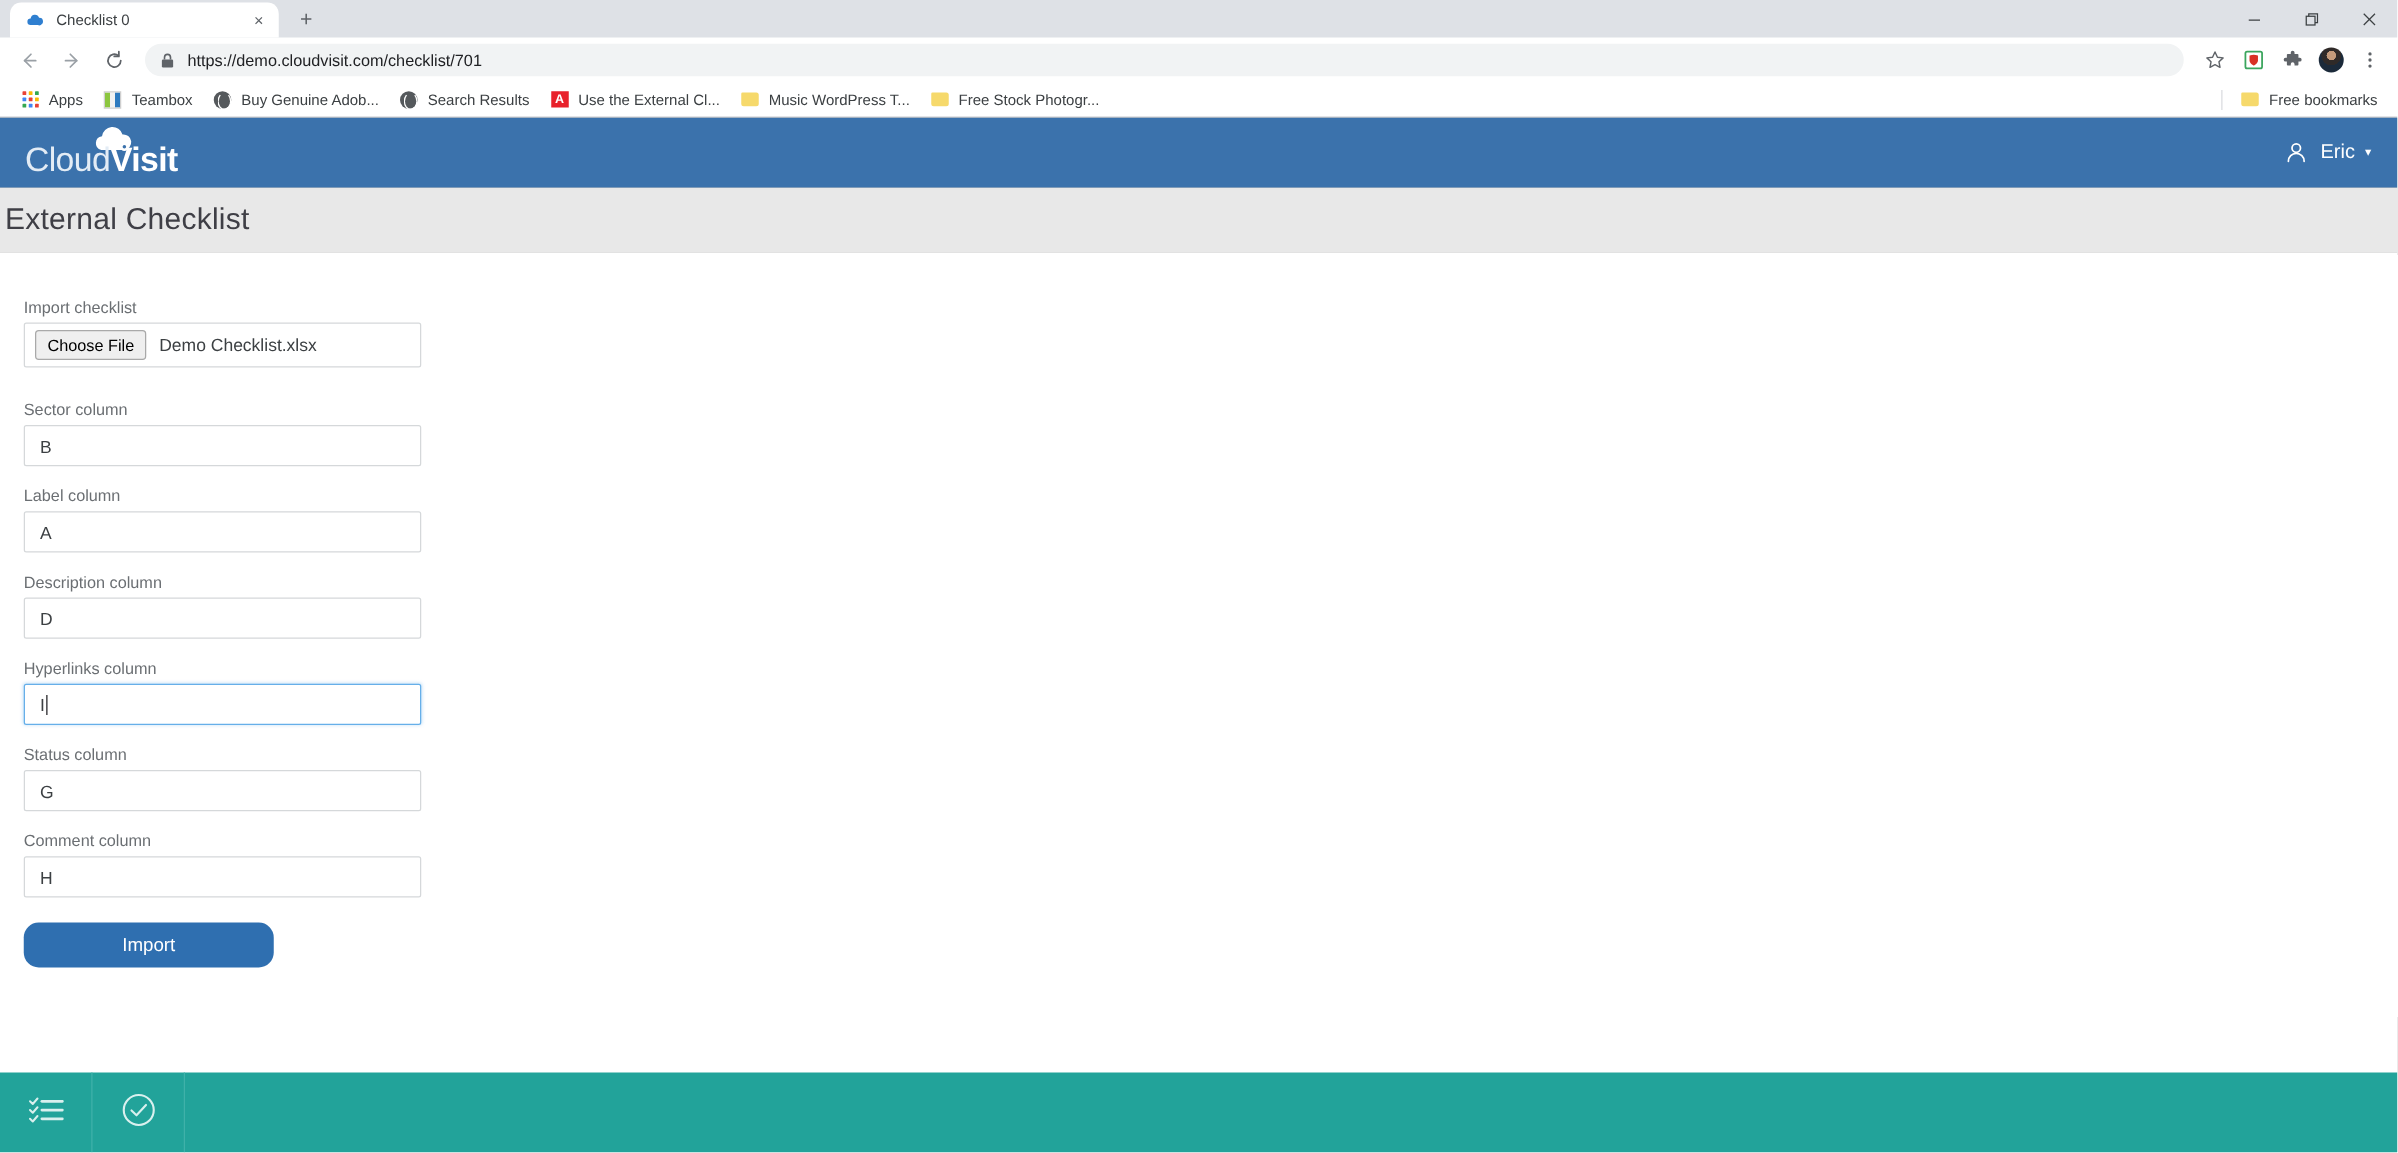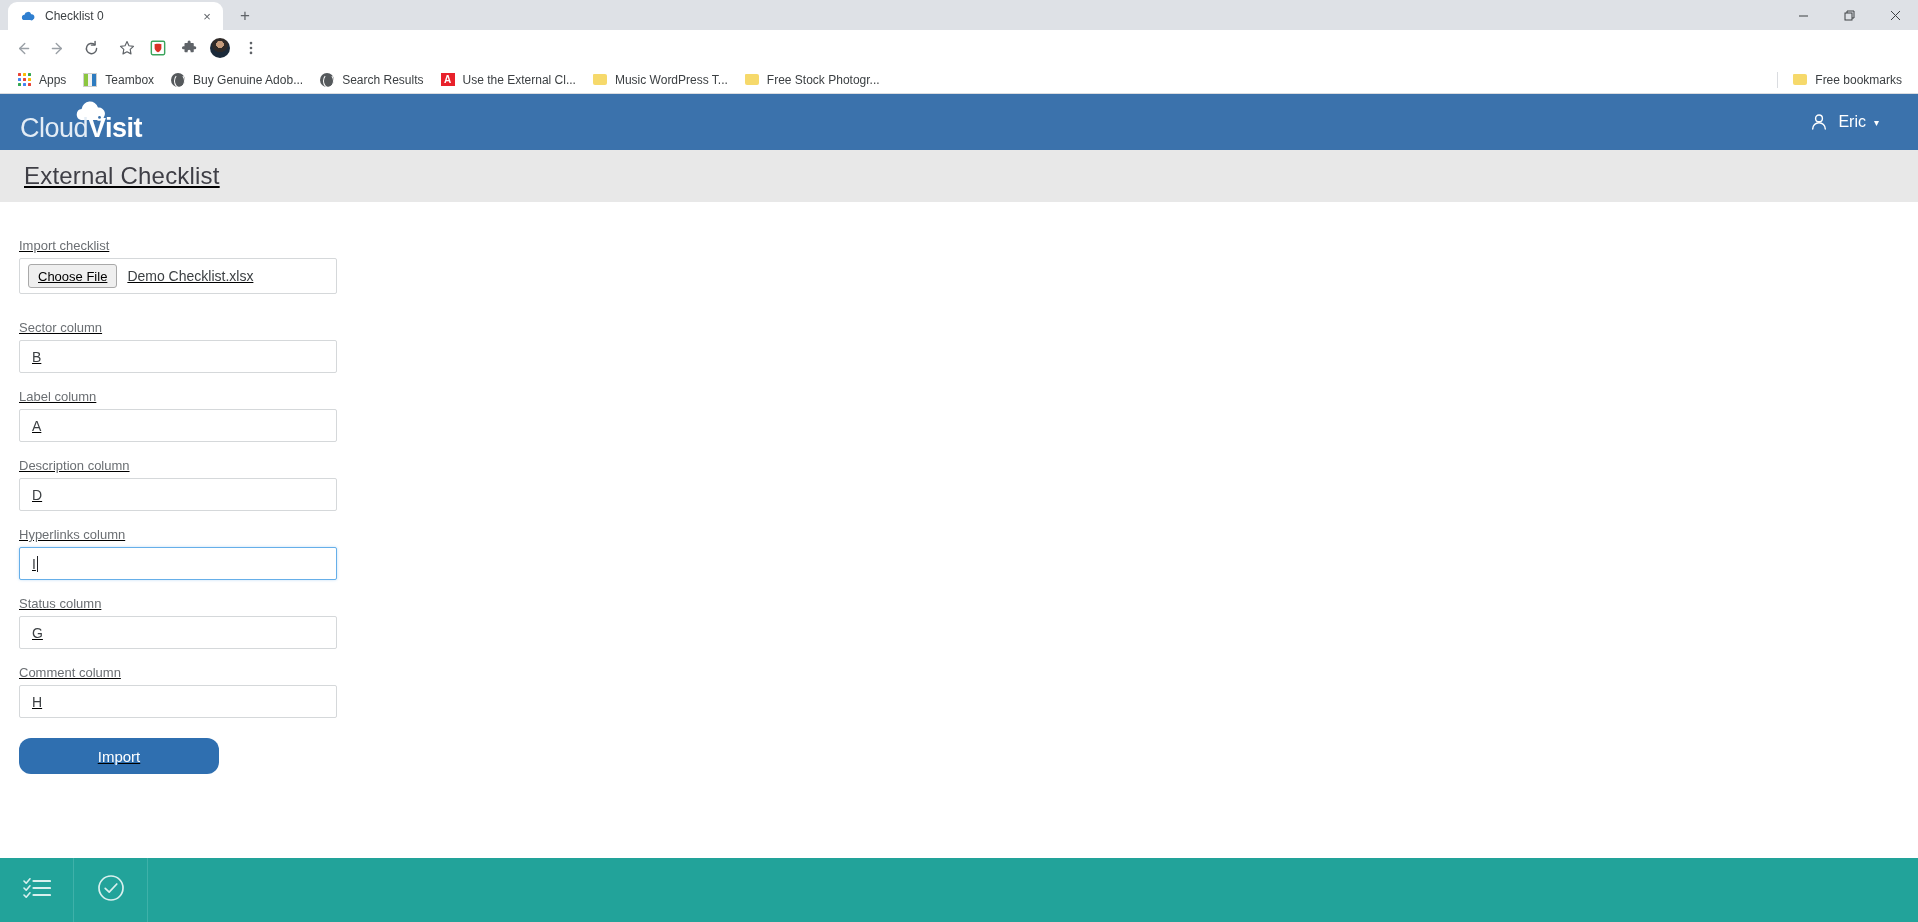--- a/index.html
+++ b/index.html
@@ -90,45 +90,45 @@
   .folder { width: 14px; height: 11px; background: #f6d96b; border-radius: 1px 2px 2px 2px; }
   .teambox { width: 14px; height: 14px; background: linear-gradient(90deg,#8cc63f 33%,#f2f2f2 33% 66%,#2e7bbf 66%); border:1px solid #cfcfcf; }
   .globe { width: 14px; height: 14px; border-radius: 50%; background: #55595c; position: relative;}
   .globe::after{content:""; position:absolute; left:3px; top:1px; width:9px; height:12px;
     border-radius:50%; border:1.4px solid #fff; border-top-color:transparent;}
   .adobe { width: 14px; height: 13px; background:#e8212b; display:flex; align-items:center;
            justify-content:center; color:#fff; font-size:10px; font-weight:bold; line-height:1;}
 
   
   .page { flex: 1 1 auto; background: #a3a3a3; display: flex; flex-direction: column;
-          overflow: hidden; position: relative; text-decoration: underline; }
+          overflow: hidden; position: relative; }
 
   .app-header {
     height: 56px; background: #3b72ac; display: flex; align-items: center;
     padding: 0 20px; flex: 0 0 56px; position: relative;
   }
   .logo { position: relative; width: 120px; height: 46px; }
   .logo-cloud { position: absolute; left: 50px; top: 2px; width: 44px; height: 22px; }
   .logo-text {
     position: absolute; left: 0; top: 16px;
     font-size: 27px; color: #ffffff; letter-spacing: -0.5px; line-height: 1;
     font-family: "Liberation Sans", sans-serif;
   }
   .logo-text .light { color: #e3ecf5; font-weight: 300; }
   .logo-text .bold { color: #ffffff; font-weight: 700; }
   .user-menu {
-    position: absolute; right: 39px; display: flex; align-items: center;
+    position: absolute; right: 21px; display: flex; align-items: center;
     color: #ffffff; font-size: 16px;
   }
   .user-ico { width: 20px; height: 20px; margin-right: 9px; }
   .caret { margin-left: 8px; font-size: 10px; }
 
   .title-bar {
     height: 52px; background: #e8e8e8; display: flex; align-items: center;
-    padding: 0 24px; flex: 0 0 52px;
+    padding: 0 4px; flex: 0 0 52px;
   }
   .title-bar h1 { font-size: 24px; font-weight: 400; color: #3f3f46; letter-spacing: .2px; }
 
   .content { flex: 1 1 auto; background: #ffffff; padding: 36px 0 0 19px; overflow: hidden; }
 
   .field { margin-bottom: 16px; width: 318px; }
   .field-label { font-size: 13px; color: #6b6f73; margin-bottom: 5px; display: block; }
   .field-input {
     width: 318px; height: 33px; border: 1px solid #d5d8da; background: #ffffff;
     border-radius: 2px; padding: 0 12px; font-size: 14px; color: #3c4043;
@@ -220,20 +220,29 @@
           <line x1="4" y1="10" x2="14.5" y2="10" stroke="#9aa0a6" stroke-width="1.6" stroke-linecap="round"></line>
         </svg>
     </div>
     <div class="navbtn">
       <svg width="17" height="17" viewBox="0 0 20 20">
         <path d="M16 10 A6 6 0 1 1 13.8 5.4" fill="none" stroke="#5f6368" stroke-width="1.7" stroke-linecap="round"></path>
         <polyline points="14.2,1.6 14.2,6 9.9,6" fill="none" stroke="#5f6368" stroke-width="1.7" stroke-linecap="round" stroke-linejoin="round"></polyline>
       </svg>
     </div>
 
+    <div class="omnibox">
+      <span class="lock">
+        <svg width="12" height="13" viewBox="0 0 12 13">
+          <rect x="1.5" y="5.5" width="9" height="6.5" rx="1" fill="#5f6368"></rect>
+          <path d="M3.6 5.5 V3.9 A2.4 2.4 0 0 1 8.4 3.9 V5.5" fill="none" stroke="#5f6368" stroke-width="1.3"></path>
+        </svg>
+      </span>
+      <span class="url">https://demo.cloudvisit.com/checklist/701</span>
+    </div>
 
     <div class="tb-icons">
       <div class="tb-icon">
         <svg width="16" height="16" viewBox="0 0 18 18">
             <path d="M9 1.8 L11.2 6.5 L16.3 7.1 L12.6 10.6 L13.5 15.6 L9 13.2 L4.5 15.6 L5.4 10.6 L1.7 7.1 L6.8 6.5 Z" fill="none" stroke="#5f6368" stroke-width="1.3" stroke-linejoin="round"></path>
           </svg>
       </div>
       <div class="tb-icon">
         <svg width="16" height="16" viewBox="0 0 18 18">
           <rect x="1.5" y="1.5" width="15" height="15" rx="1.5" fill="#fff" stroke="#3ba55d" stroke-width="1.6"></rect>

